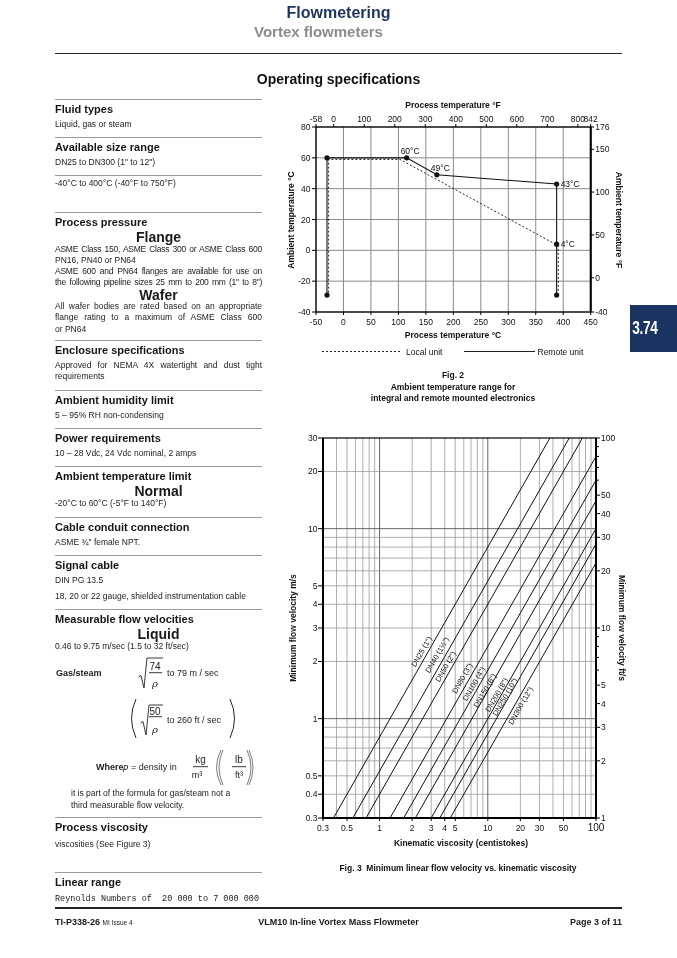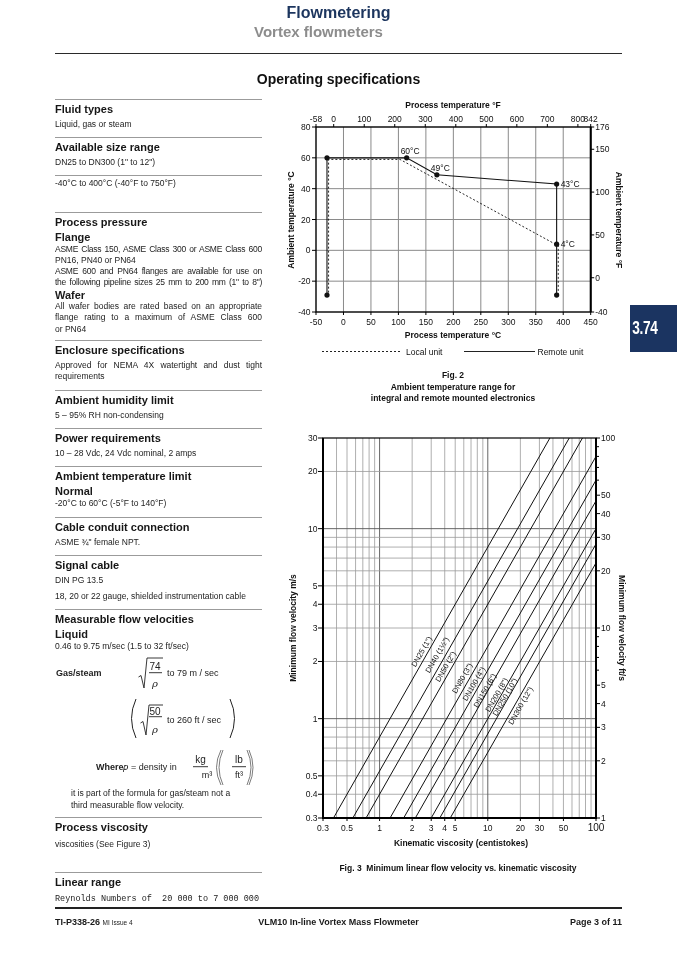--- a/index.html
+++ b/index.html
@@ -6,21 +6,21 @@
 body{width:677px;height:958px;position:relative;overflow:hidden;font-family:"Liberation Sans",sans-serif;color:#1a1a1a;}
 .abs{position:absolute;}
 .hdr-title{left:0;width:677px;top:3px;text-align:center;font-weight:bold;font-size:16px;line-height:19px;color:#1c355e;}
 .hdr-sub{left:0;width:637px;top:23px;text-align:center;font-weight:bold;font-size:15px;line-height:18px;color:#8c8c8c;}
 .hdr-rule{left:55px;top:53px;width:567px;height:0;border-top:1.5px solid #2a2a2a;}
 .sec-title{left:0;width:677px;top:70px;text-align:center;font-weight:bold;font-size:14px;line-height:18px;color:#111;}
 .side-tab{left:630px;top:305px;width:47px;height:47px;background:#1b3461;}
 .side-tab span{position:absolute;left:2px;top:12px;width:36px;text-align:center;color:#fff;font-weight:bold;font-size:19px;line-height:22px;transform:scaleX(0.72);transform-origin:left center;letter-spacing:-0.5px;}
 .spec{position:absolute;left:55px;width:207px;border-top:1.5px solid #9b9b9b;padding-top:2px;}
 .spec-h{font-weight:bold;font-size:11px;line-height:14px;margin:0 0 3px 0;color:#161616;white-space:nowrap;}
-.spec-sub{font-weight:bold;font-size:11px;line-height:11.5px;color:#1a1a1a;}
+.spec-sub{font-weight:bold;font-size:14px;line-height:11.5px;color:#1a1a1a;text-align:center;}
 .mt2{margin-top:1px;}
 .mt4{margin-top:4.5px;}
 .ln{font-size:8.5px;line-height:11.3px;color:#222;}
 .nw{white-space:nowrap;}
 .pre{white-space:pre;font-family:Liberation Mono, monospace;}
 .jl{text-align:justify;text-align-last:justify;}
 .tight{letter-spacing:-0.25px;}
 .lh15{line-height:15px;}
 .lh14{line-height:14px;}
 .fx{position:absolute;transform:translate(-50%,-50%);white-space:nowrap;font-size:9px;color:#222;}
@@ -137,21 +137,21 @@
   <span class="fx fx-frac" style="left:155px;top:666px;">74</span>
   <span class="fx fx-sym" style="left:155px;top:683px;">ρ</span>
   <span class="fxl" style="left:167px;top:673px;text-align:center;">to 79 m / sec</span>
   <span class="fx fx-frac" style="left:155px;top:711px;">50</span>
   <span class="fx fx-sym" style="left:155px;top:728.5px;">ρ</span>
   <span class="fxl" style="left:167px;top:720px;">to 260 ft / sec</span>
   <span class="fxl fx-b" style="left:72px;top:766.5px;margin-left:24px;">Where:</span>
   <span class="fxl fx-sym" style="left:123px;top:766.5px;">ρ</span>
   <span class="fxl" style="left:131px;top:766.5px;">= density in</span>
   <span class="fx fx-frac" style="left:200.5px;top:759px;">kg</span>
-  <span class="fx" style="left:207px;top:775px;">m³</span>
+  <span class="fx" style="left:197px;top:775px;">m³</span>
   <span class="fx fx-frac" style="left:239px;top:759px;">lb</span>
   <span class="fx" style="left:239px;top:775px;">ft³</span>
   <span class="fxl" style="left:71px;top:793px;font-size:8.5px;">it is part of the formula for gas/steam not a</span>
   <span class="fxl" style="left:71px;top:804.5px;font-size:8.5px;">third measurable flow velocity.</span>
 </div>
 
 <div class="spec" style="top:817px">
   <div class="spec-h">Process viscosity</div>
   <div class="ln nw lh15">viscosities (See Figure 3)</div>
 </div>

